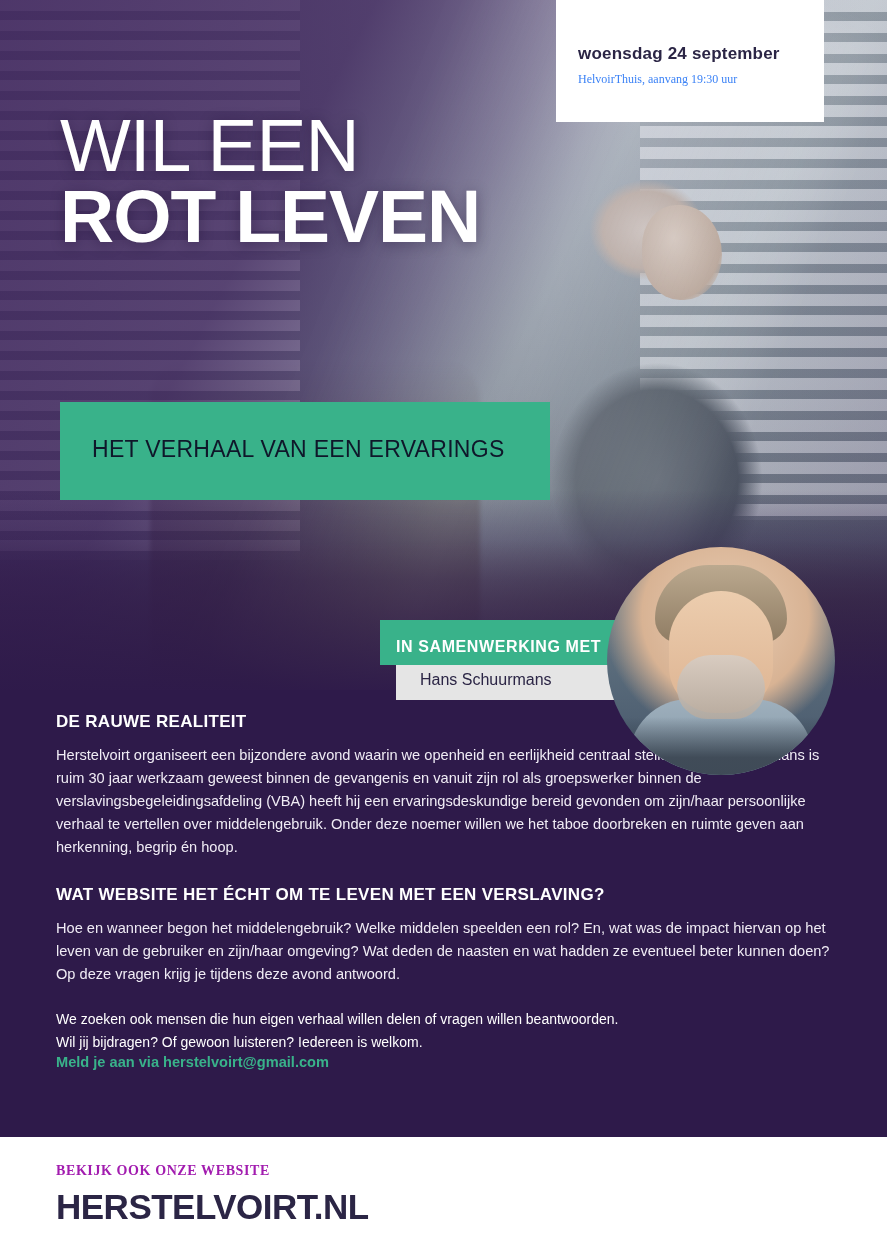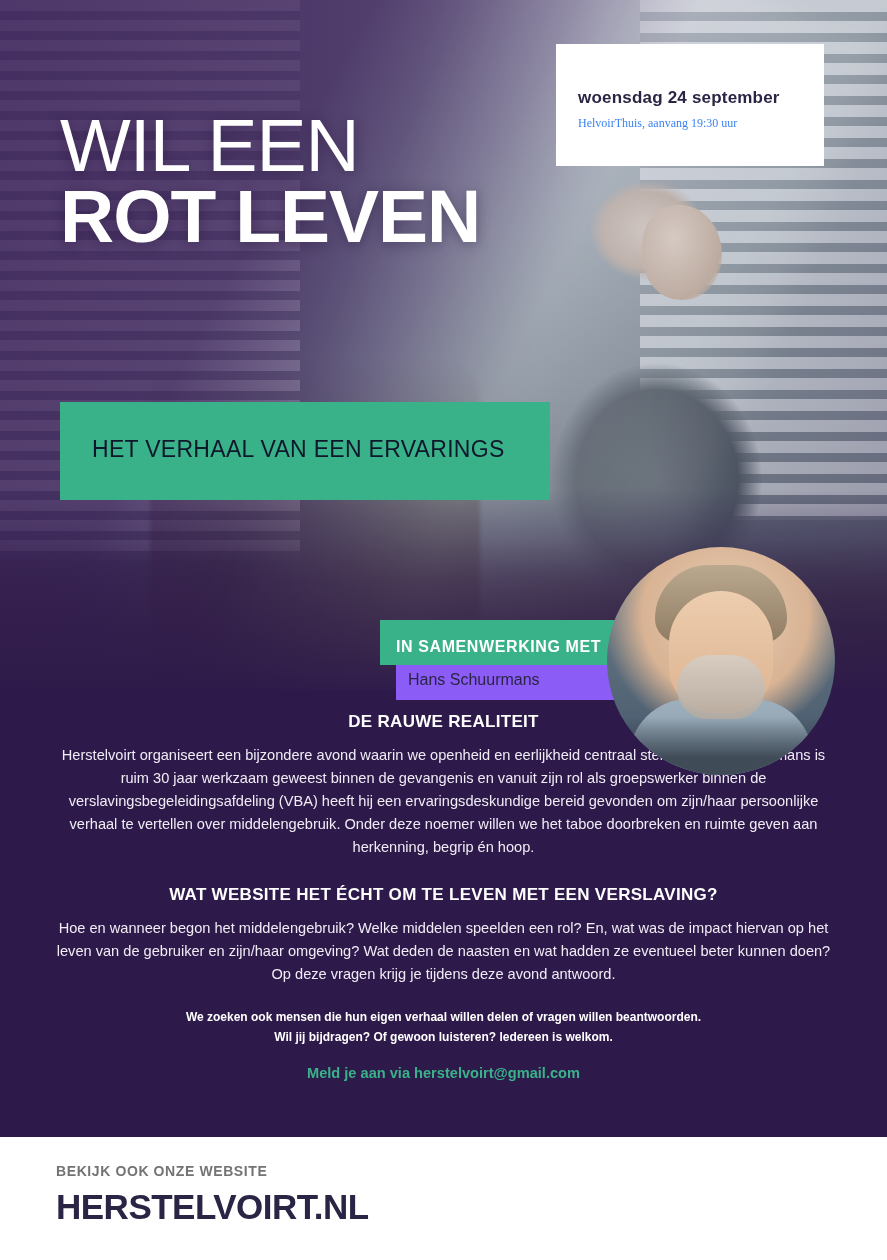--- a/index.html
+++ b/index.html
@@ -129,21 +129,20 @@
   }
 
   
   .date-box {
     position: absolute;
     top: 0; left: 556px;
     width: 268px;
     background: #ffffff;
     padding: 44px 16px 22px 22px;
     height: 122px;
-    margin-top: 44px;
   }
   .date-title {
     font-size: 17px;
     font-weight: bold;
     color: #2b2545;
     letter-spacing: .2px;
     margin-bottom: 8px;
   }
   .date-sub {
     font-size: 12px;
@@ -191,22 +190,22 @@
     font-weight: bold;
     letter-spacing: .6px;
     padding: 18px 18px 9px 16px;
     z-index: 4;
   }
   .speaker-bar {
     position: absolute;
     left: 396px;
     top: 660px;
     width: 300px;
-    background: #8b5cf6;
-    padding: 11px 12px;
+    background: #e5e5e5;
+    padding: 11px 24px;
     z-index: 3;
   }
   .speaker-name {
     font-size: 16px;
     color: #2b2545;
   }
 
   .avatar {
     position: absolute;
     left: 607px;
@@ -257,62 +256,61 @@
 
   
   .content {
     position: absolute;
     left: 0; top: 690px;
     width: 887px;
     height: 447px;
     background: #2e1a4a;
     padding: 22px 56px 0 56px;
     color: #ffffff;
-    text-align: center;
   }
   .sec-head {
     font-size: 17px;
     font-weight: bold;
     letter-spacing: .3px;
     margin-bottom: 12px;
   }
   .para {
     font-size: 14.6px;
     line-height: 1.58;
     color: #f0ecf5;
     margin-bottom: 26px;
     max-width: 790px;
   }
   .para.tight { margin-bottom: 22px; }
   .bold-block {
-    font-size: 12px;
-    font-weight: bold;
+    font-size: 14px;
+    font-weight: normal;
     line-height: 1.62;
-    margin-bottom: 18px;
   }
   .mail-line {
     font-size: 14.6px;
     font-weight: bold;
     color: #39b28a;
   }
 
   
   .footer {
     position: absolute;
     left: 0; bottom: 0;
     width: 887px; height: 123px;
     background: #ffffff;
     padding: 26px 56px 0 56px;
   }
   .footer-small {
     font-size: 14px;
     font-weight: bold;
-    color: #737373;
+    color: #a21caf;
     letter-spacing: .6px;
     margin-bottom: 8px;
+    font-family: Liberation Serif, serif;
   }
   .footer-big {
     font-size: 35px;
     font-weight: bold;
     color: #2b2545;
     letter-spacing: -0.5px;
   }
   .logo {
     position: absolute;
     right: 56px;

